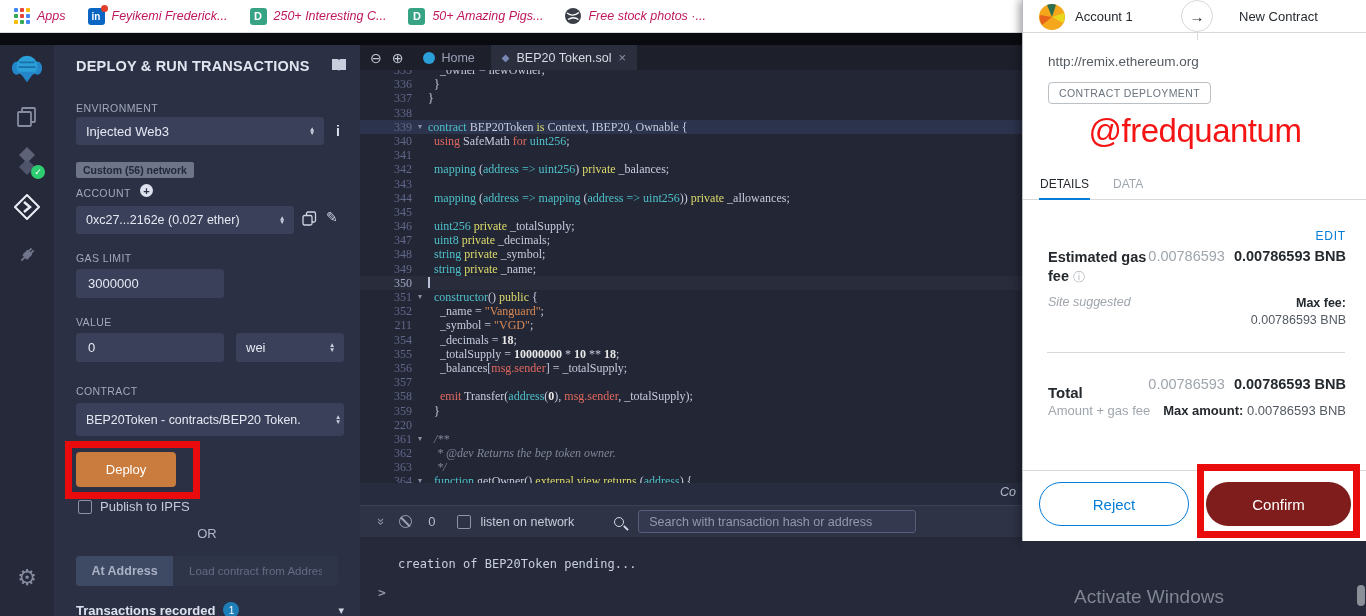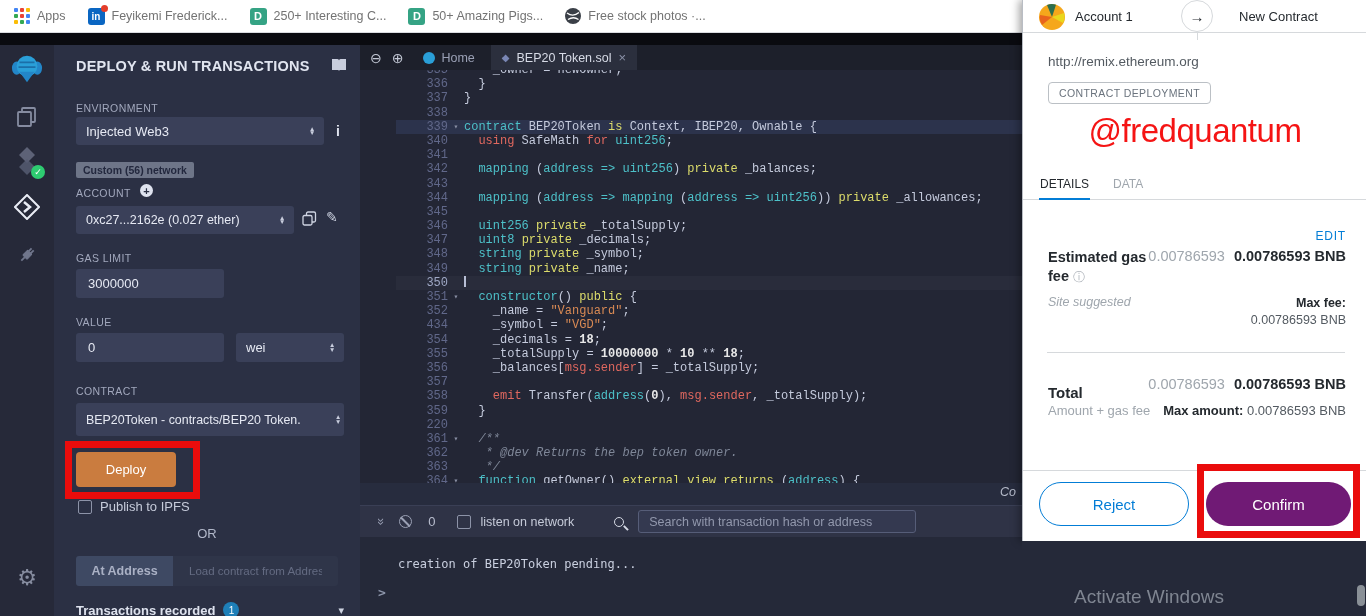--- a/index.html
+++ b/index.html
@@ -3,21 +3,21 @@
 <meta charset="utf-8">
 <style>
   * { margin:0; padding:0; box-sizing:border-box; }
   body { background:#888; font-family:"Liberation Sans", sans-serif; }
   #root { position:relative; width:1366px; height:616px; overflow:hidden; background:#21242f; }
 
   
   .bmbar { position:absolute; left:0; top:0; width:1366px; height:33px; background:#fff;
            border-bottom:1px solid #dadce0; display:flex; align-items:center; gap:22px; padding-left:14px; }
   .bm { display:flex; align-items:center; gap:7px; cursor:pointer; }
-  .bm-label { font-size:12.5px; color:#737373; }
+  .bm-label { font-size:12.5px; color:#be185d;font-style:italic; }
   .apps-grid { display:grid; grid-template-columns:repeat(3,4px); grid-gap:2px; }
   .apps-grid i { width:4px; height:4px; border-radius:1px; }
   .li-ico { width:17px; height:17px; background:#0a66c2; border-radius:3px; color:#fff; font-size:10px;
             font-weight:bold; display:flex; align-items:center; justify-content:center; position:relative; font-style:normal;}
   .li-ico .notif { position:absolute; right:-3px; top:-3px; width:7px; height:7px; background:#e33e2b; border-radius:50%; }
   .dd-ico { width:17px; height:17px; background:#35a384; border-radius:3px; color:#fff; font-size:11px;
             font-weight:bold; display:flex; align-items:center; justify-content:center; font-style:normal;}
 
   
   .blackstrip { position:absolute; left:0; top:33px; width:1366px; height:12px; background:#0a0b10; }
@@ -72,22 +72,22 @@
             display:flex; align-items:center; }
   .zoom-ic { color:#c2c7d4; font-size:14px; margin-left:10px; cursor:pointer; line-height:1; }
   .home-tab { display:flex; align-items:center; gap:6px; margin-left:20px; color:#9aa0b5; font-size:12.5px; cursor:pointer;}
   .mini-remix { width:12px; height:12px; border-radius:50%; background:#2a9fd8; display:inline-block; }
   .file-tab { display:flex; align-items:center; gap:7px; margin-left:16px; background:#2b2f3d; height:25px;
               padding:0 11px; color:#d7dbe6; font-size:12.5px; cursor:pointer; }
   .sol-ic { color:#8problem790b5; color:#7a87b5; font-size:10px; }
   .tab-close { color:#8b92a8; font-size:13px; cursor:pointer; }
   .code { position:absolute; left:0; top:25px; width:662px; height:413px; overflow:hidden; }
   .code-inner { margin-top:-7px; }
-  .cl { height:14.2px; display:flex; font-family:Liberation Mono, monospace; font-size:12px;
-        line-height:14.2px; white-space:pre;margin-left:36px; }
+  .cl { height:14.2px; display:flex; font-family:Liberation Serif, serif; font-size:12px;
+        line-height:14.2px; white-space:pre; }
   .cl .g { width:52px; flex:none; text-align:right; color:#61688a; }
   .cl .fold { width:16px; flex:none; text-align:center; color:#8a90a5; font-size:8px; }
   .cl .cd { flex:1; color:#c5cbdd; }
   .cl.hl { background:rgba(92,125,200,0.16); }
   .cl.cur { background:rgba(255,255,255,0.03); }
   .cl.cur .g { color:#9fa8c5; }
   .cursor { display:inline-block; width:1.5px; height:11px; background:#b8bfd6; vertical-align:-1px; }
   .tk-k { color:#4dc1c9; } .tk-m { color:#dcdc6b; } .tk-o { color:#e0685f; }
   .tk-s { color:#d98a54; } .tk-n { color:#e8e8e8; font-weight:bold; }
   .tk-c { color:#7f8798; font-style:italic; } .tk-d { color:#c5cbdd; }
@@ -151,21 +151,21 @@
   .mm-subrow { position:absolute; left:25px; top:403px; width:298px; display:flex; font-size:13px; }
   .mm-sublabel { color:#9fa6ad; }
   .mm-subvals { flex:1; text-align:right; white-space:nowrap; }
   .mm-subvals b { color:#24292e; }
   .mm-subvals .v { color:#535a61; }
   .mm-footline { position:absolute; left:0; top:470px; width:344px; height:1px; background:#d6d9dc; }
   .mm-reject { position:absolute; left:16px; top:482px; width:150px; height:44px; border-radius:22px;
                background:#fff; border:1px solid #037dd6; color:#037dd6; font-size:15px; cursor:pointer;
                font-family:"Liberation Sans",sans-serif;}
   .mm-confirm { position:absolute; left:183px; top:482px; width:145px; height:44px; border-radius:22px;
-                background:#701a75; border:none; color:#fff; font-size:15px; cursor:pointer;
+                background:#7f1d1d; border:none; color:#fff; font-size:15px; cursor:pointer;
                 font-family:"Liberation Sans",sans-serif;}
 
   
   .below-mm { position:absolute; left:1022px; top:541px; width:344px; height:75px; background:#252939; }
   .activate { position:absolute; left:52px; top:45px; font-size:19px; color:#7f8591; }
   .scrollnub { position:absolute; right:1px; top:44px; width:8px; height:21px; background:#8a9097; border-radius:4px; }
 
   
   .redbox { position:absolute; border:7px solid #ea0c0c; z-index:50; pointer-events:none; }
   .redbox-deploy { left:65px; top:441px; width:135px; height:58px; }
@@ -373,21 +373,21 @@
           <div class="cl"><span class="g">343</span><span class="fold"></span><span class="cd"></span></div>
           <div class="cl"><span class="g">344</span><span class="fold"></span><span class="cd"><span class="tk-d">  </span><span class="tk-k">mapping</span><span class="tk-d"> (</span><span class="tk-k">address</span><span class="tk-d"> </span><span class="tk-k">=&gt;</span><span class="tk-d"> </span><span class="tk-k">mapping</span><span class="tk-d"> (</span><span class="tk-k">address</span><span class="tk-d"> </span><span class="tk-k">=&gt;</span><span class="tk-d"> </span><span class="tk-k">uint256</span><span class="tk-d">)) </span><span class="tk-m">private</span><span class="tk-d"> _allowances;</span></span></div>
           <div class="cl"><span class="g">345</span><span class="fold"></span><span class="cd"></span></div>
           <div class="cl"><span class="g">346</span><span class="fold"></span><span class="cd"><span class="tk-d">  </span><span class="tk-k">uint256</span><span class="tk-d"> </span><span class="tk-m">private</span><span class="tk-d"> _totalSupply;</span></span></div>
           <div class="cl"><span class="g">347</span><span class="fold"></span><span class="cd"><span class="tk-d">  </span><span class="tk-k">uint8</span><span class="tk-d"> </span><span class="tk-m">private</span><span class="tk-d"> _decimals;</span></span></div>
           <div class="cl"><span class="g">348</span><span class="fold"></span><span class="cd"><span class="tk-d">  </span><span class="tk-k">string</span><span class="tk-d"> </span><span class="tk-m">private</span><span class="tk-d"> _symbol;</span></span></div>
           <div class="cl"><span class="g">349</span><span class="fold"></span><span class="cd"><span class="tk-d">  </span><span class="tk-k">string</span><span class="tk-d"> </span><span class="tk-m">private</span><span class="tk-d"> _name;</span></span></div>
           <div class="cl cur"><span class="g">350</span><span class="fold"></span><span class="cd"><span class="cursor"></span></span></div>
           <div class="cl"><span class="g">351</span><span class="fold">▾</span><span class="cd"><span class="tk-d">  </span><span class="tk-k">constructor</span><span class="tk-d">() </span><span class="tk-m">public</span><span class="tk-d"> {</span></span></div>
           <div class="cl"><span class="g">352</span><span class="fold"></span><span class="cd"><span class="tk-d">    _name = </span><span class="tk-s">"Vanguard"</span><span class="tk-d">;</span></span></div>
-          <div class="cl"><span class="g">434</span><span class="fold"></span><span class="cd"><span class="tk-d">    _symbol = </span><span class="tk-s">"VGD"</span><span class="tk-d">;</span></span></div>
+          <div class="cl"><span class="g">211</span><span class="fold"></span><span class="cd"><span class="tk-d">    _symbol = </span><span class="tk-s">"VGD"</span><span class="tk-d">;</span></span></div>
           <div class="cl"><span class="g">354</span><span class="fold"></span><span class="cd"><span class="tk-d">    _decimals = </span><span class="tk-n">18</span><span class="tk-d">;</span></span></div>
           <div class="cl"><span class="g">355</span><span class="fold"></span><span class="cd"><span class="tk-d">    _totalSupply = </span><span class="tk-n">10000000</span><span class="tk-d"> * </span><span class="tk-n">10</span><span class="tk-d"> ** </span><span class="tk-n">18</span><span class="tk-d">;</span></span></div>
           <div class="cl"><span class="g">356</span><span class="fold"></span><span class="cd"><span class="tk-d">    _balances[</span><span class="tk-o">msg.sender</span><span class="tk-d">] = _totalSupply;</span></span></div>
           <div class="cl"><span class="g">357</span><span class="fold"></span><span class="cd"></span></div>
           <div class="cl"><span class="g">358</span><span class="fold"></span><span class="cd"><span class="tk-d">    </span><span class="tk-o">emit</span><span class="tk-d"> Transfer(</span><span class="tk-k">address</span><span class="tk-d">(</span><span class="tk-n">0</span><span class="tk-d">), </span><span class="tk-o">msg.sender</span><span class="tk-d">, _totalSupply);</span></span></div>
           <div class="cl"><span class="g">359</span><span class="fold"></span><span class="cd"><span class="tk-d">  }</span></span></div>
           <div class="cl"><span class="g">220</span><span class="fold"></span><span class="cd"></span></div>
           <div class="cl"><span class="g">361</span><span class="fold">▾</span><span class="cd"><span class="tk-c">  /**</span></span></div>
           <div class="cl"><span class="g">362</span><span class="fold"></span><span class="cd"><span class="tk-c">   * @dev Returns the bep token owner.</span></span></div>
           <div class="cl"><span class="g">363</span><span class="fold"></span><span class="cd"><span class="tk-c">   */</span></span></div>

